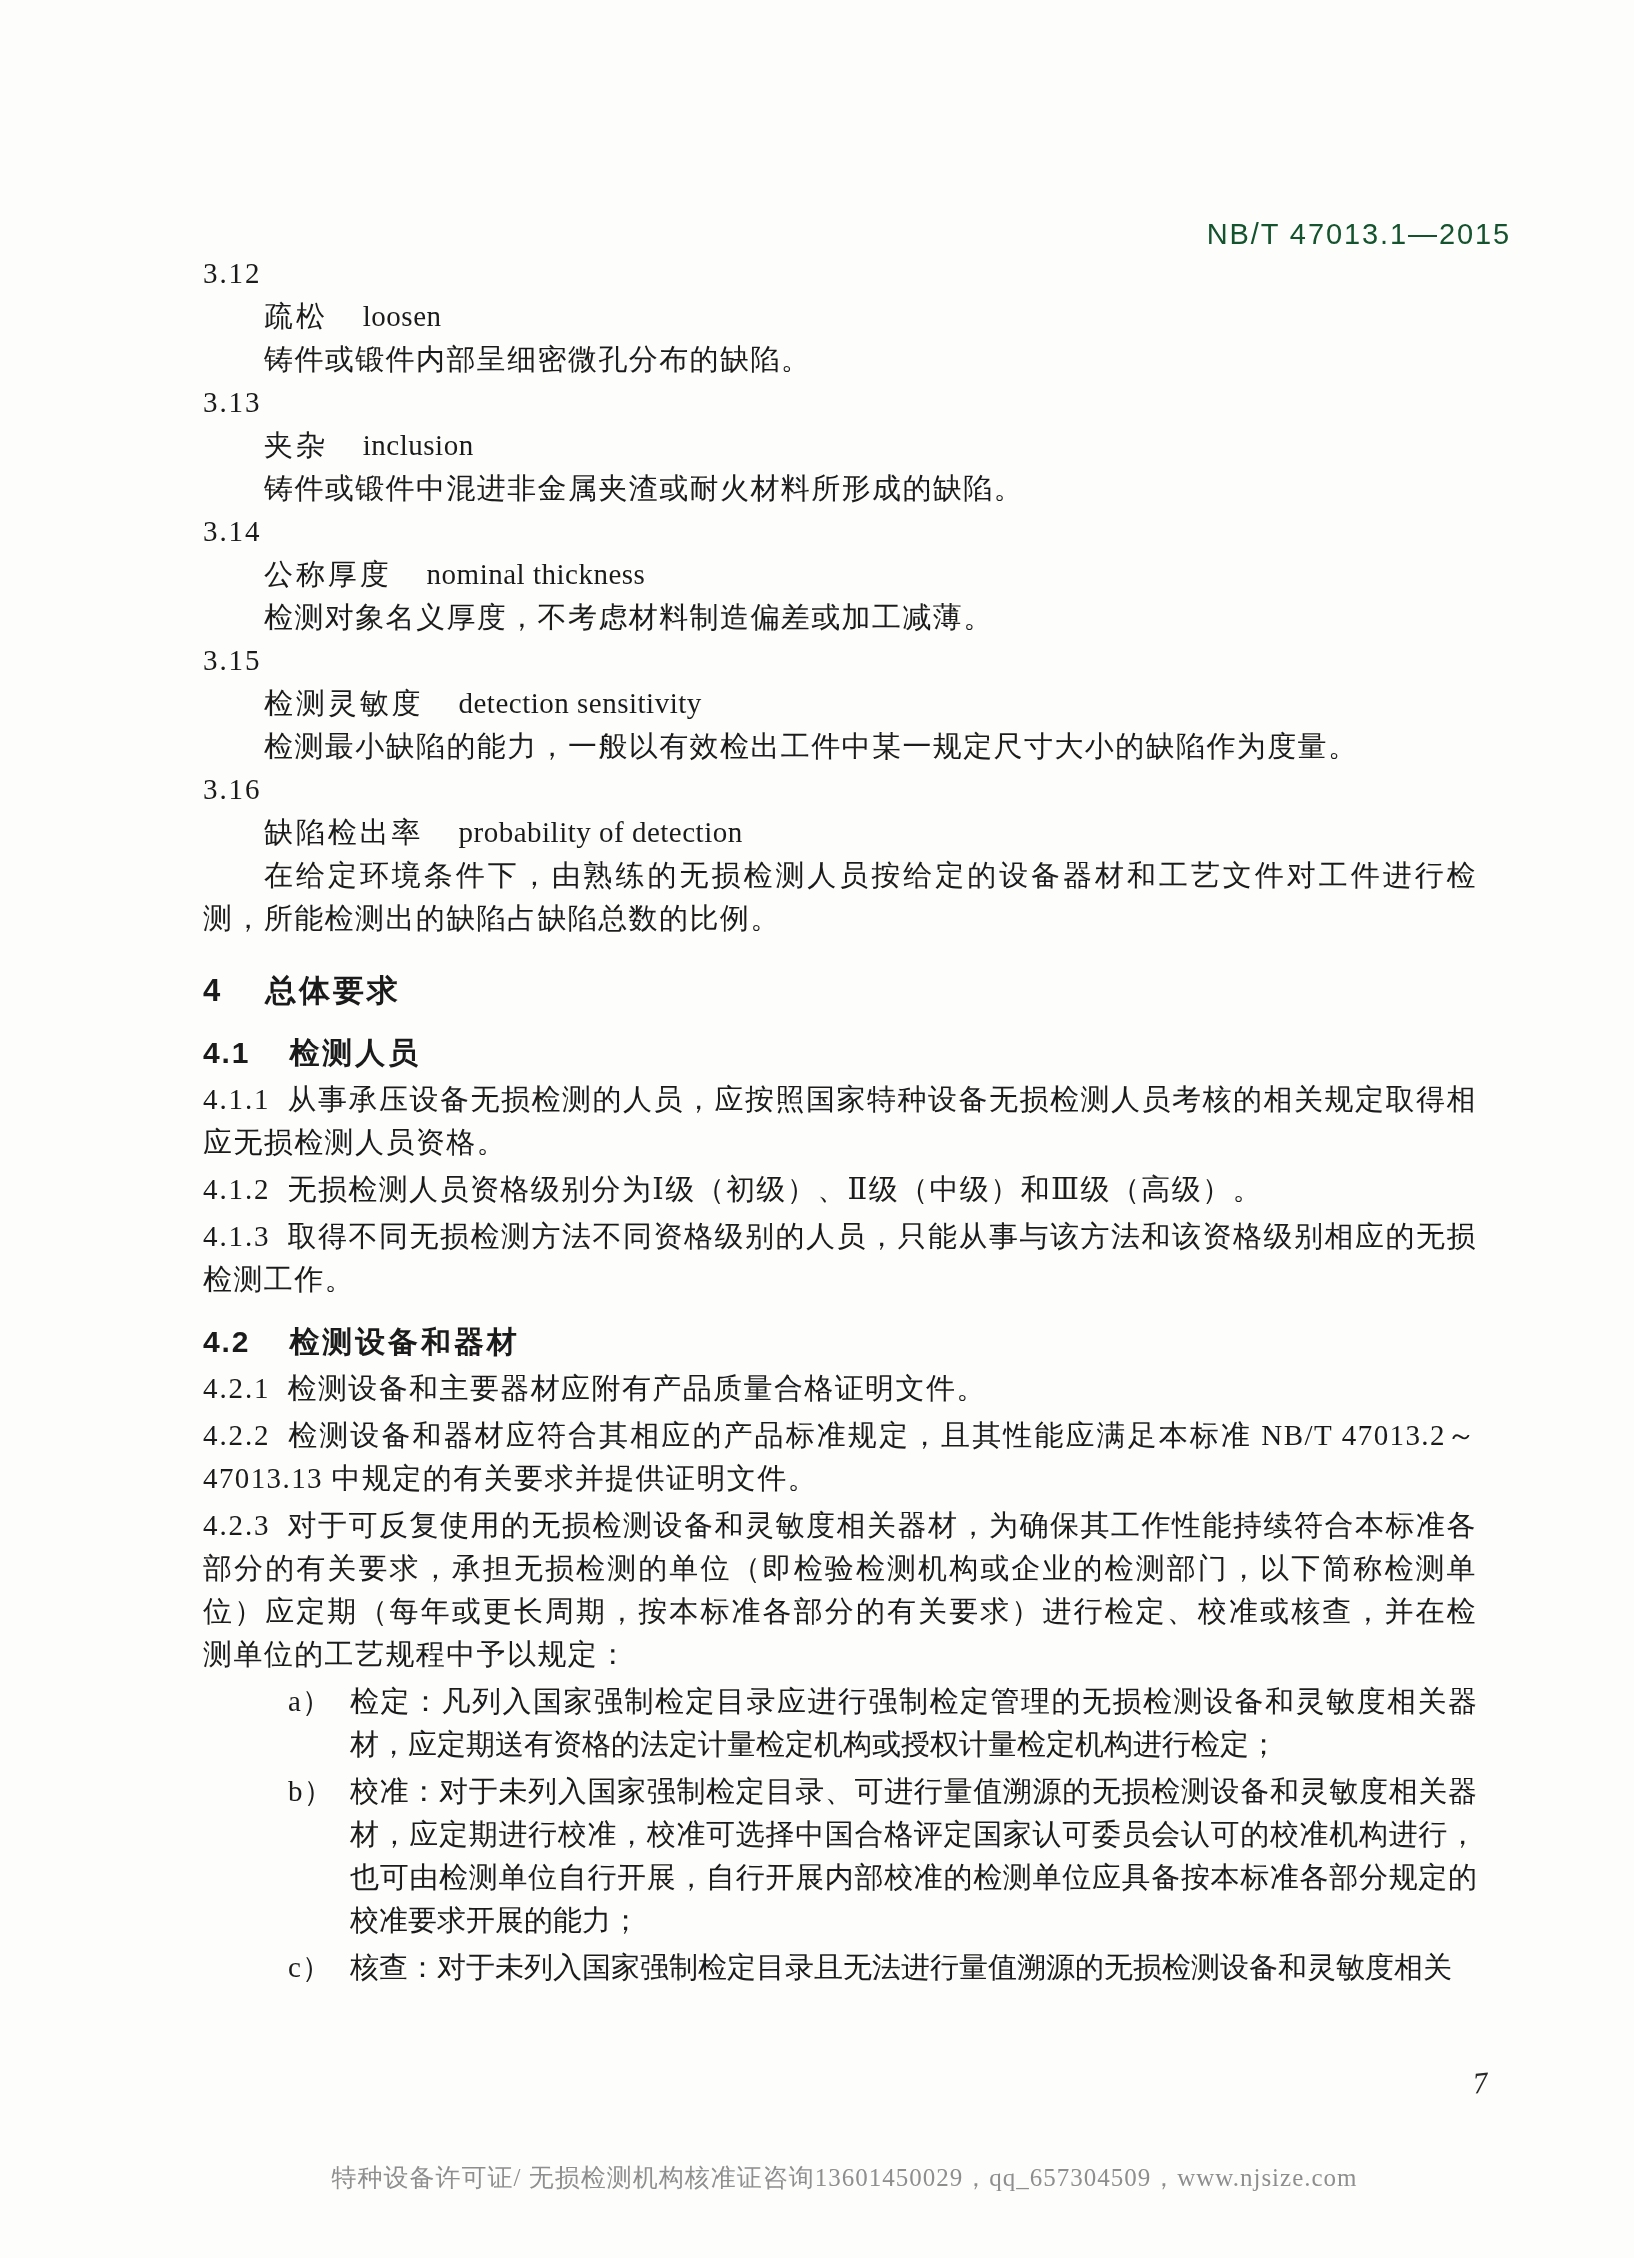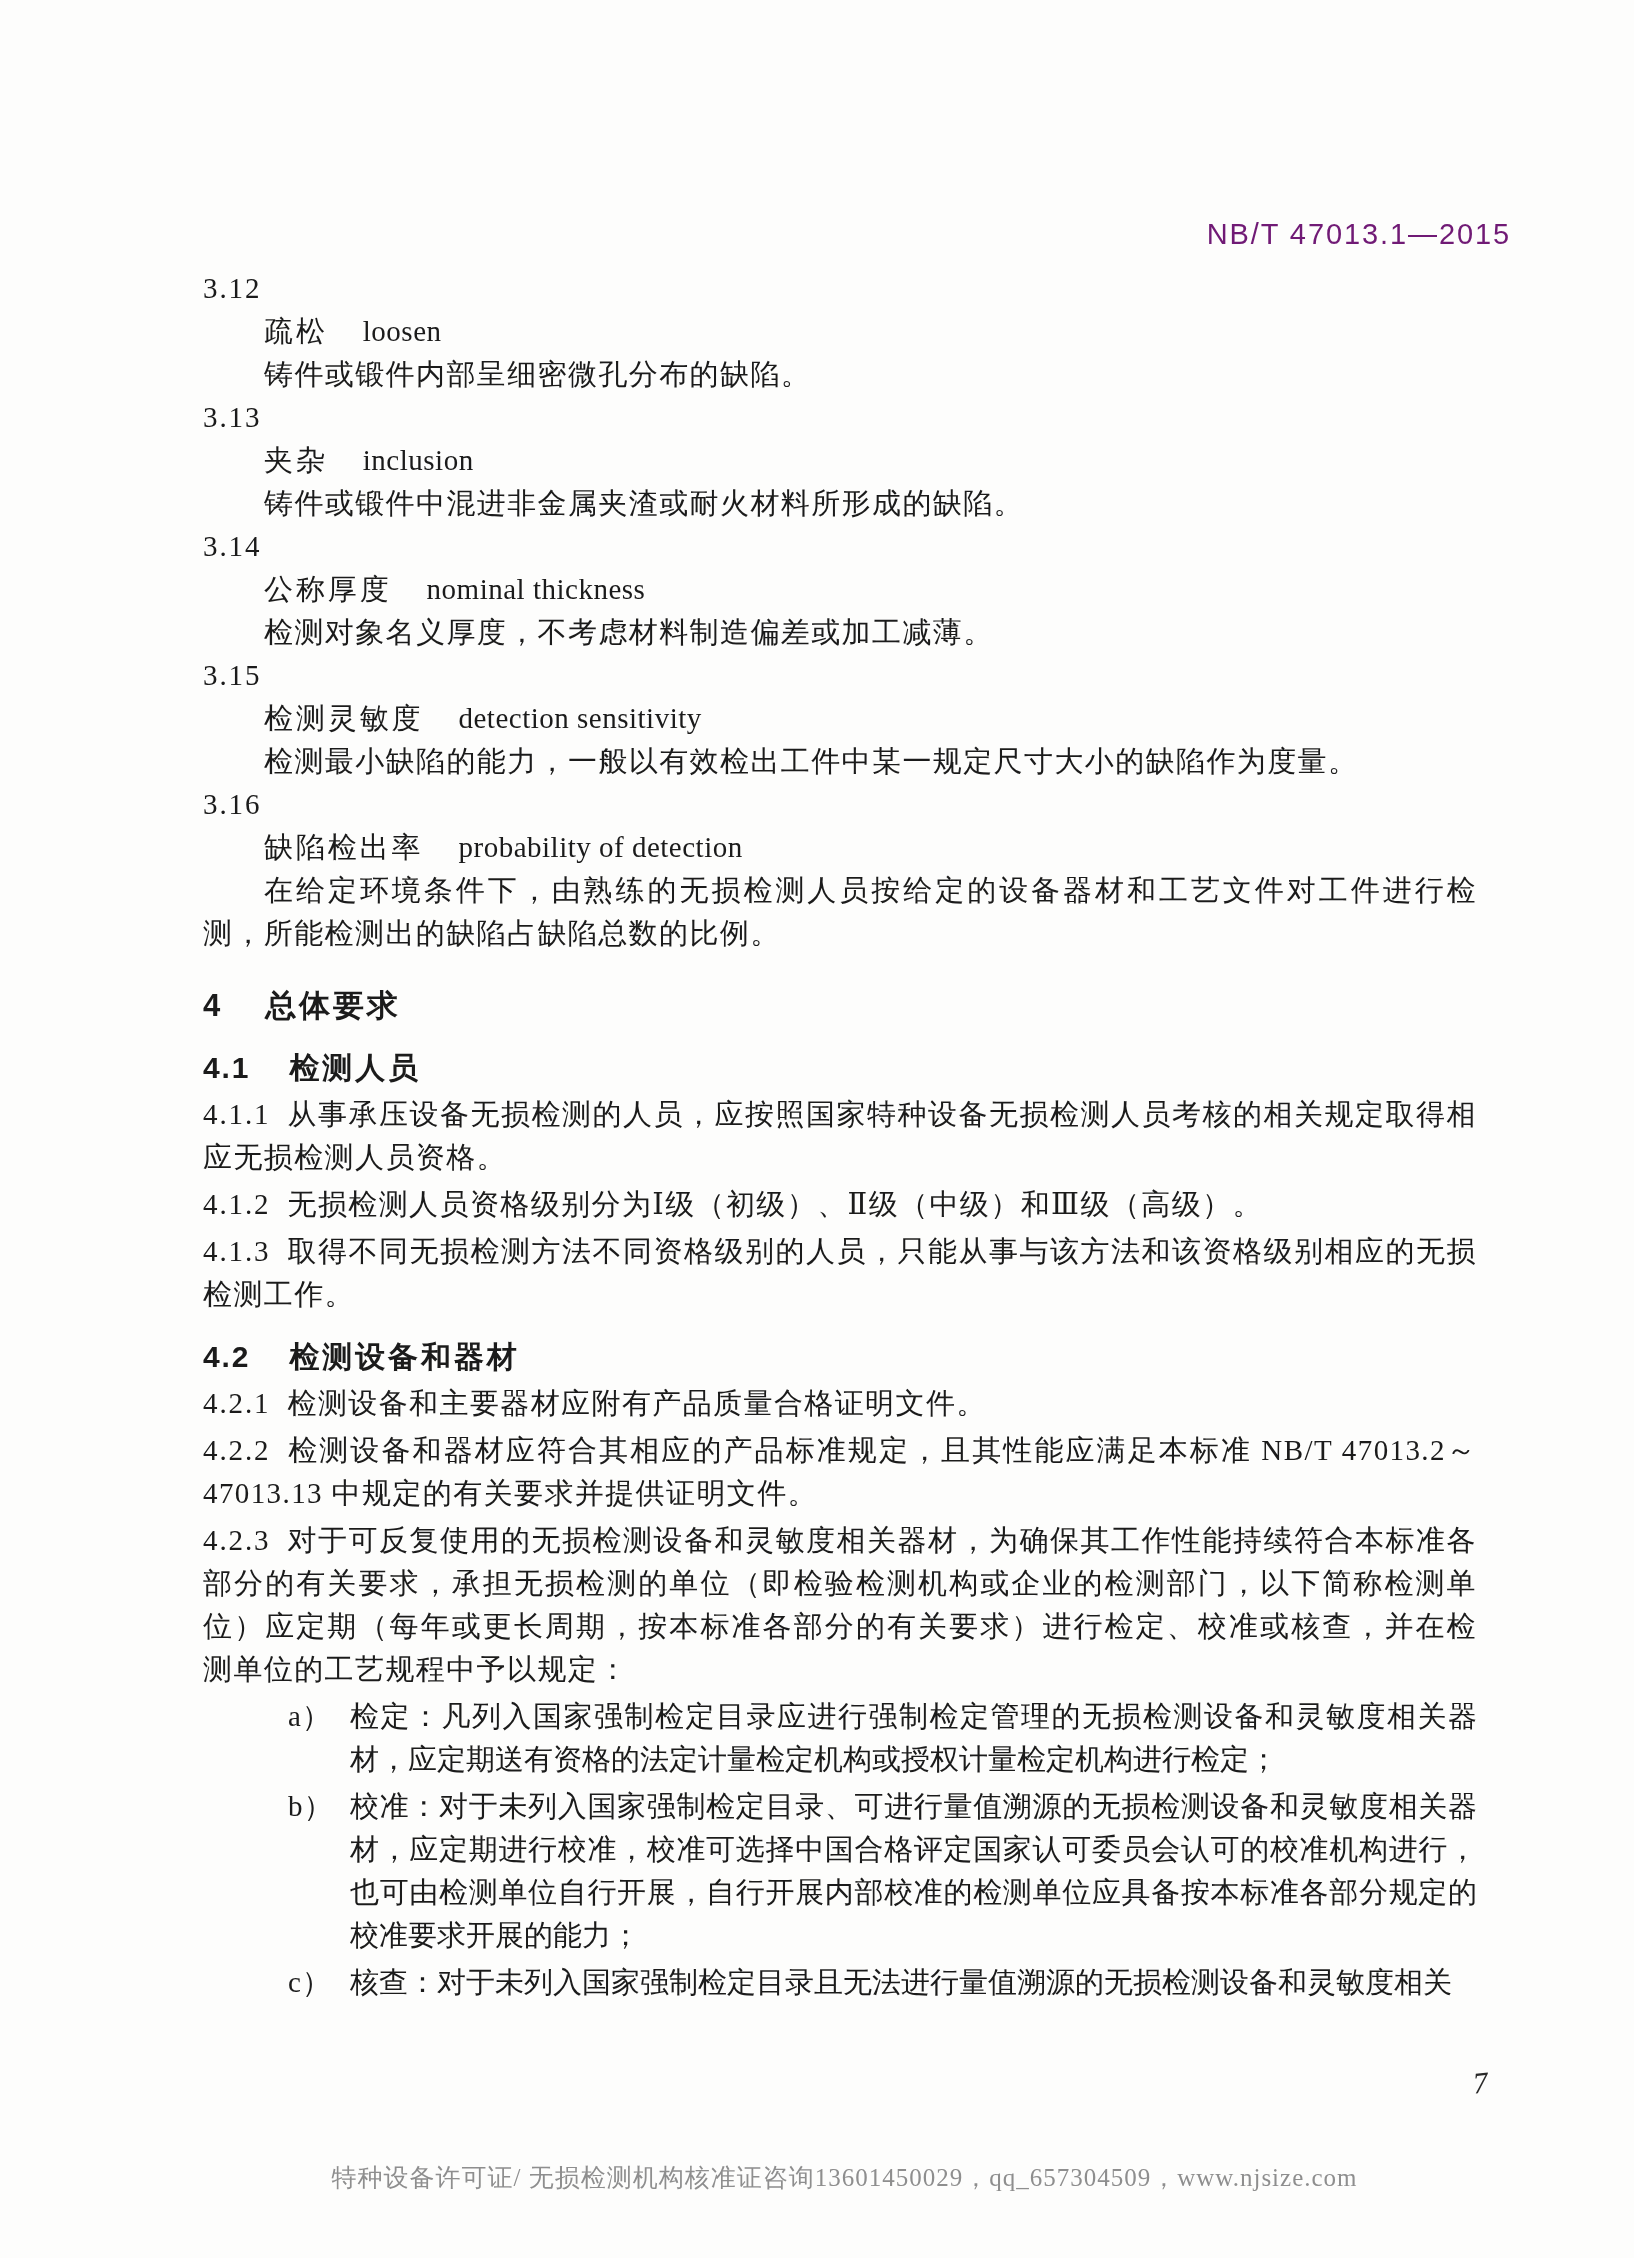--- a/index.html
+++ b/index.html
@@ -16,25 +16,25 @@
   }
   .doc-header {
     position: absolute;
     top: 218px;
     left: 0;
     right: 124px;
     text-align: right;
     font-family: "Liberation Sans", "DejaVu Sans", sans-serif;
     font-size: 29px;
     letter-spacing: 1.9px;
-    color: #701a75;
+    color: #14532d;
   }
   .doc-body {
     position: absolute;
-    top: 267px;
+    top: 252px;
     left: 203px;
     width: 1274px;
     font-size: 29px;
     line-height: 43px;
     letter-spacing: 1.4px;
   }
   
   .term-block .clause-num {
     letter-spacing: 1.9px;
   }

